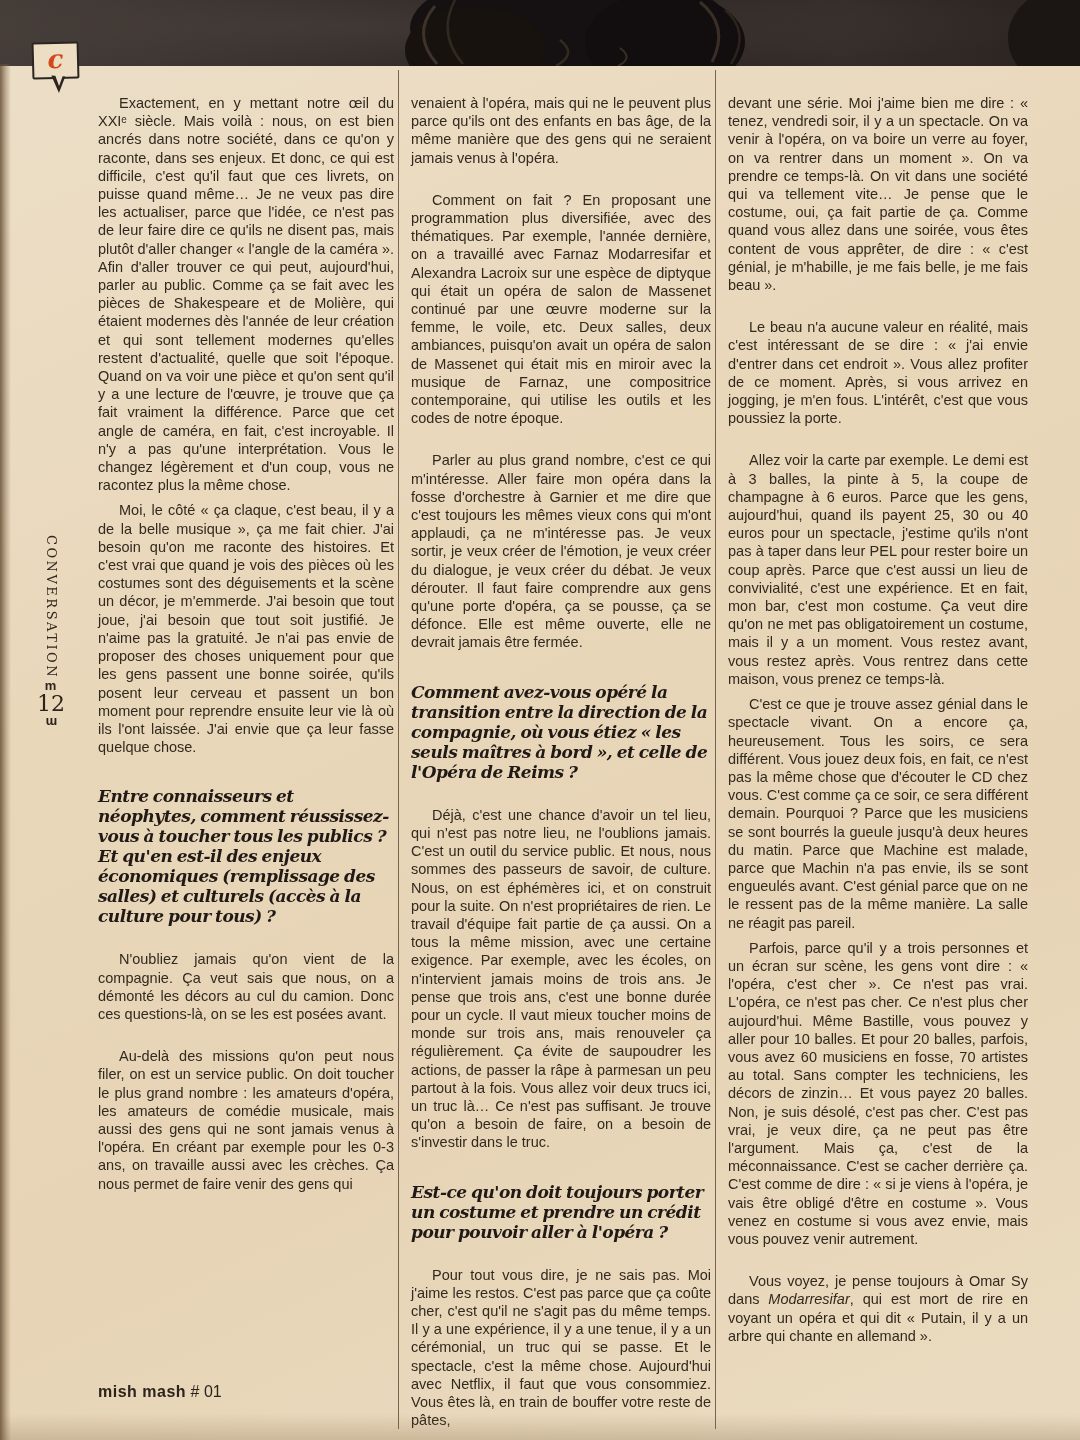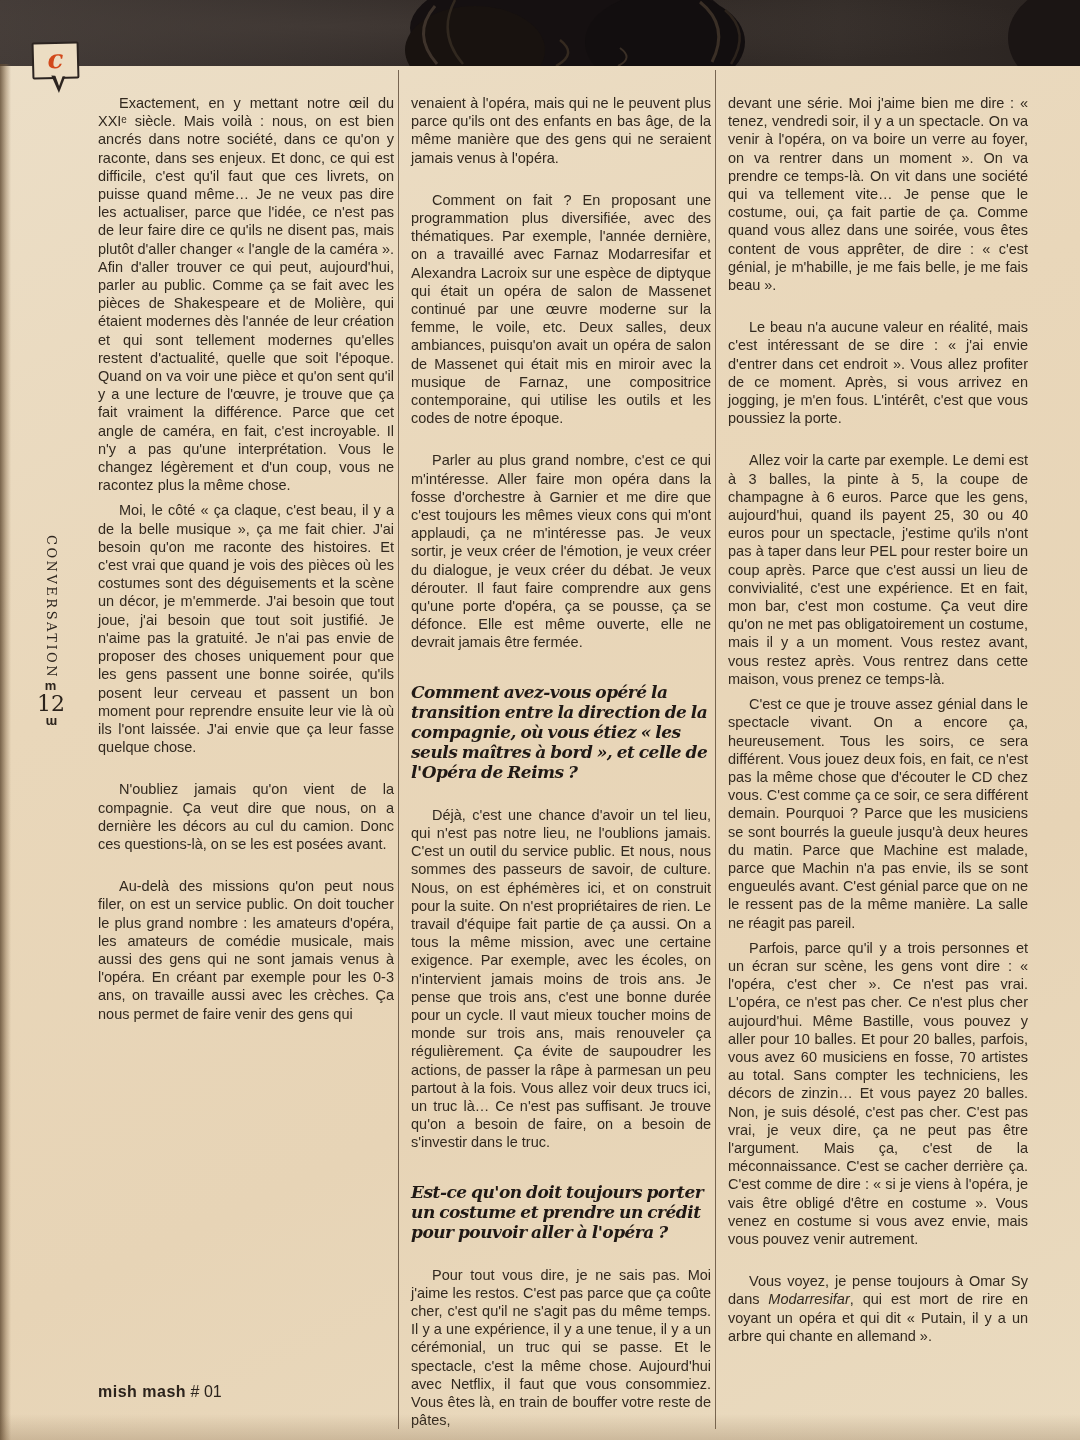--- a/index.html
+++ b/index.html
@@ -121,21 +121,23 @@
     <span class="logo-m">m</span>
     <span class="page-num">12</span>
     <span class="logo-m flip">m</span>
   </div>
 
   <div class="content">
 
     <div class="col">
       <p class="para indent">Exactement, en y mettant notre œil du XXIᵉ siècle. Mais voilà : nous, on est bien ancrés dans notre société, dans ce qu'on y raconte, dans ses enjeux. Et donc, ce qui est difficile, c'est qu'il faut que ces livrets, on puisse quand même… Je ne veux pas dire les actualiser, parce que l'idée, ce n'est pas de leur faire dire ce qu'ils ne disent pas, mais plutôt d'aller changer « l'angle de la caméra ». Afin d'aller trouver ce qui peut, aujourd'hui, parler au public. Comme ça se fait avec les pièces de Shakespeare et de Molière, qui étaient modernes dès l'année de leur création et qui sont tellement modernes qu'elles restent d'actualité, quelle que soit l'époque. Quand on va voir une pièce et qu'on sent qu'il y a une lecture de l'œuvre, je trouve que ça fait vraiment la différence. Parce que cet angle de caméra, en fait, c'est incroyable. Il n'y a pas qu'une interprétation. Vous le changez légèrement et d'un coup, vous ne racontez plus la même chose.</p>
       <p class="para indent gap">Moi, le côté « ça claque, c'est beau, il y a de la belle musique », ça me fait chier. J'ai besoin qu'on me raconte des histoires. Et c'est vrai que quand je vois des pièces où les costumes sont des déguisements et la scène un décor, je m'emmerde. J'ai besoin que tout joue, j'ai besoin que tout soit justifié. Je n'aime pas la gratuité. Je n'ai pas envie de proposer des choses uniquement pour que les gens passent une bonne soirée, qu'ils posent leur cerveau et passent un bon moment pour reprendre ensuite leur vie là où ils l'ont laissée. J'ai envie que ça leur fasse quelque chose.</p>
-      <p class="para indent">N'oubliez jamais qu'on vient de la compagnie. Ça veut dire que nous, on a dernière les décors au cul du camion. Donc ces questions-là, on se les est posées avant.</p>
+      <p class="question">Entre connaisseurs et néophytes, comment réussissez-vous à toucher tous les publics ?
+Et qu'en est-il des enjeux économiques (remplissage des salles) et culturels (accès à la culture pour tous) ?</p>
+      <p class="para indent">N'oubliez jamais qu'on vient de la compagnie. Ça veut sais que nous, on a démonté les décors au cul du camion. Donc ces questions-là, on se les est posées avant.</p>
       <p class="para indent">Au-delà des missions qu'on peut nous filer, on est un service public. On doit toucher le plus grand nombre : les amateurs d'opéra, les amateurs de comédie musicale, mais aussi des gens qui ne sont jamais venus à l'opéra. En créant par exemple pour les 0-3 ans, on travaille aussi avec les crèches. Ça nous permet de faire venir des gens qui</p>
     </div>
 
     <div class="col">
       <p class="para">venaient à l'opéra, mais qui ne le peuvent plus parce qu'ils ont des enfants en bas âge, de la même manière que des gens qui ne seraient jamais venus à l'opéra.</p>
       <p class="para indent">Comment on fait ? En proposant une programmation plus diversifiée, avec des thématiques. Par exemple, l'année dernière, on a travaillé avec Farnaz Modarresifar et Alexandra Lacroix sur une espèce de diptyque qui était un opéra de salon de Massenet continué par une œuvre moderne sur la femme, le voile, etc. Deux salles, deux ambiances, puisqu'on avait un opéra de salon de Massenet qui était mis en miroir avec la musique de Farnaz, une compositrice contemporaine, qui utilise les outils et les codes de notre époque.</p>
       <p class="para indent">Parler au plus grand nombre, c'est ce qui m'intéresse. Aller faire mon opéra dans la fosse d'orchestre à Garnier et me dire que c'est toujours les mêmes vieux cons qui m'ont applaudi, ça ne m'intéresse pas. Je veux sortir, je veux créer de l'émotion, je veux créer du dialogue, je veux créer du débat. Je veux dérouter. Il faut faire comprendre aux gens qu'une porte d'opéra, ça se pousse, ça se défonce. Elle est même ouverte, elle ne devrait jamais être fermée.</p>
       <p class="question">Comment avez-vous opéré la transition entre la direction de la compagnie, où vous étiez « les seuls maîtres à bord », et celle de l'Opéra de Reims ?</p>
       <p class="para indent">Déjà, c'est une chance d'avoir un tel lieu, qui n'est pas notre lieu, ne l'oublions jamais. C'est un outil du service public. Et nous, nous sommes des passeurs de savoir, de culture. Nous, on est éphémères ici, et on construit pour la suite. On n'est propriétaires de rien. Le travail d'équipe fait partie de ça aussi. On a tous la même mission, avec une certaine exigence. Par exemple, avec les écoles, on n'intervient jamais moins de trois ans. Je pense que trois ans, c'est une bonne durée pour un cycle. Il vaut mieux toucher moins de monde sur trois ans, mais renouveler ça régulièrement. Ça évite de saupoudrer les actions, de passer la râpe à parmesan un peu partout à la fois. Vous allez voir deux trucs ici, un truc là… Ce n'est pas suffisant. Je trouve qu'on a besoin de faire, on a besoin de s'investir dans le truc.</p>
       <p class="question">Est-ce qu'on doit toujours porter un costume et prendre un crédit pour pouvoir aller à l'opéra ?</p>

